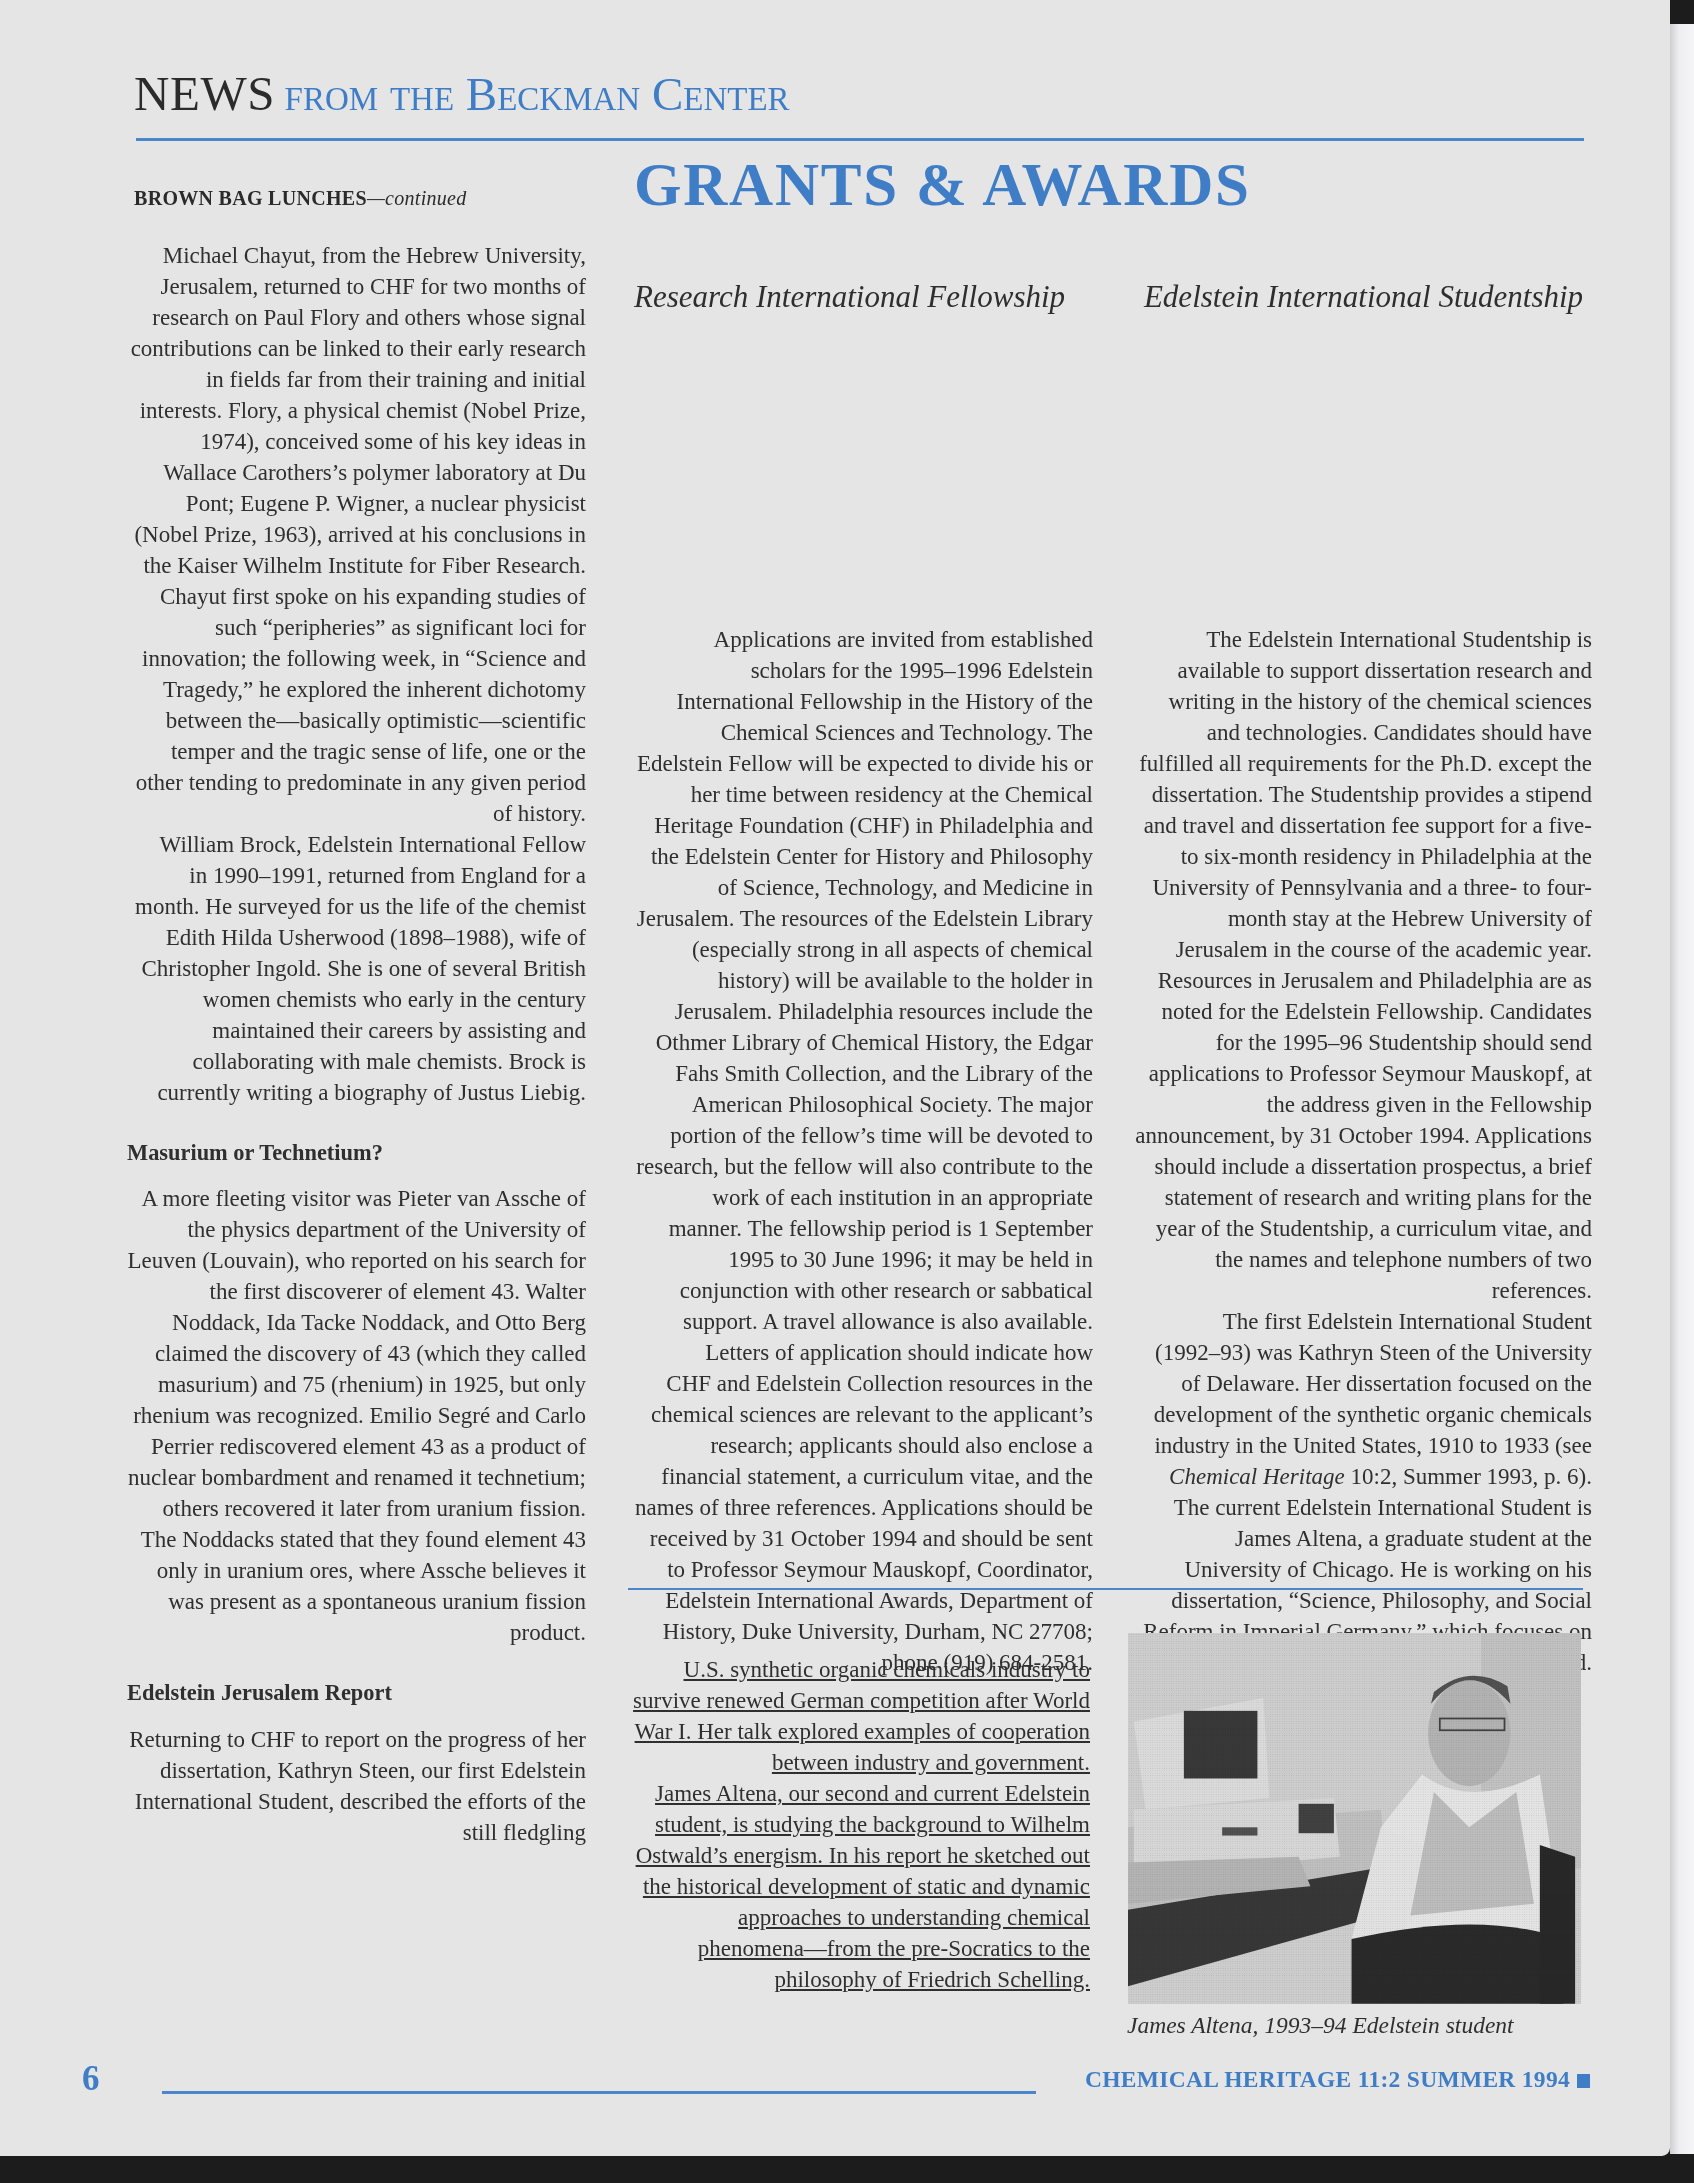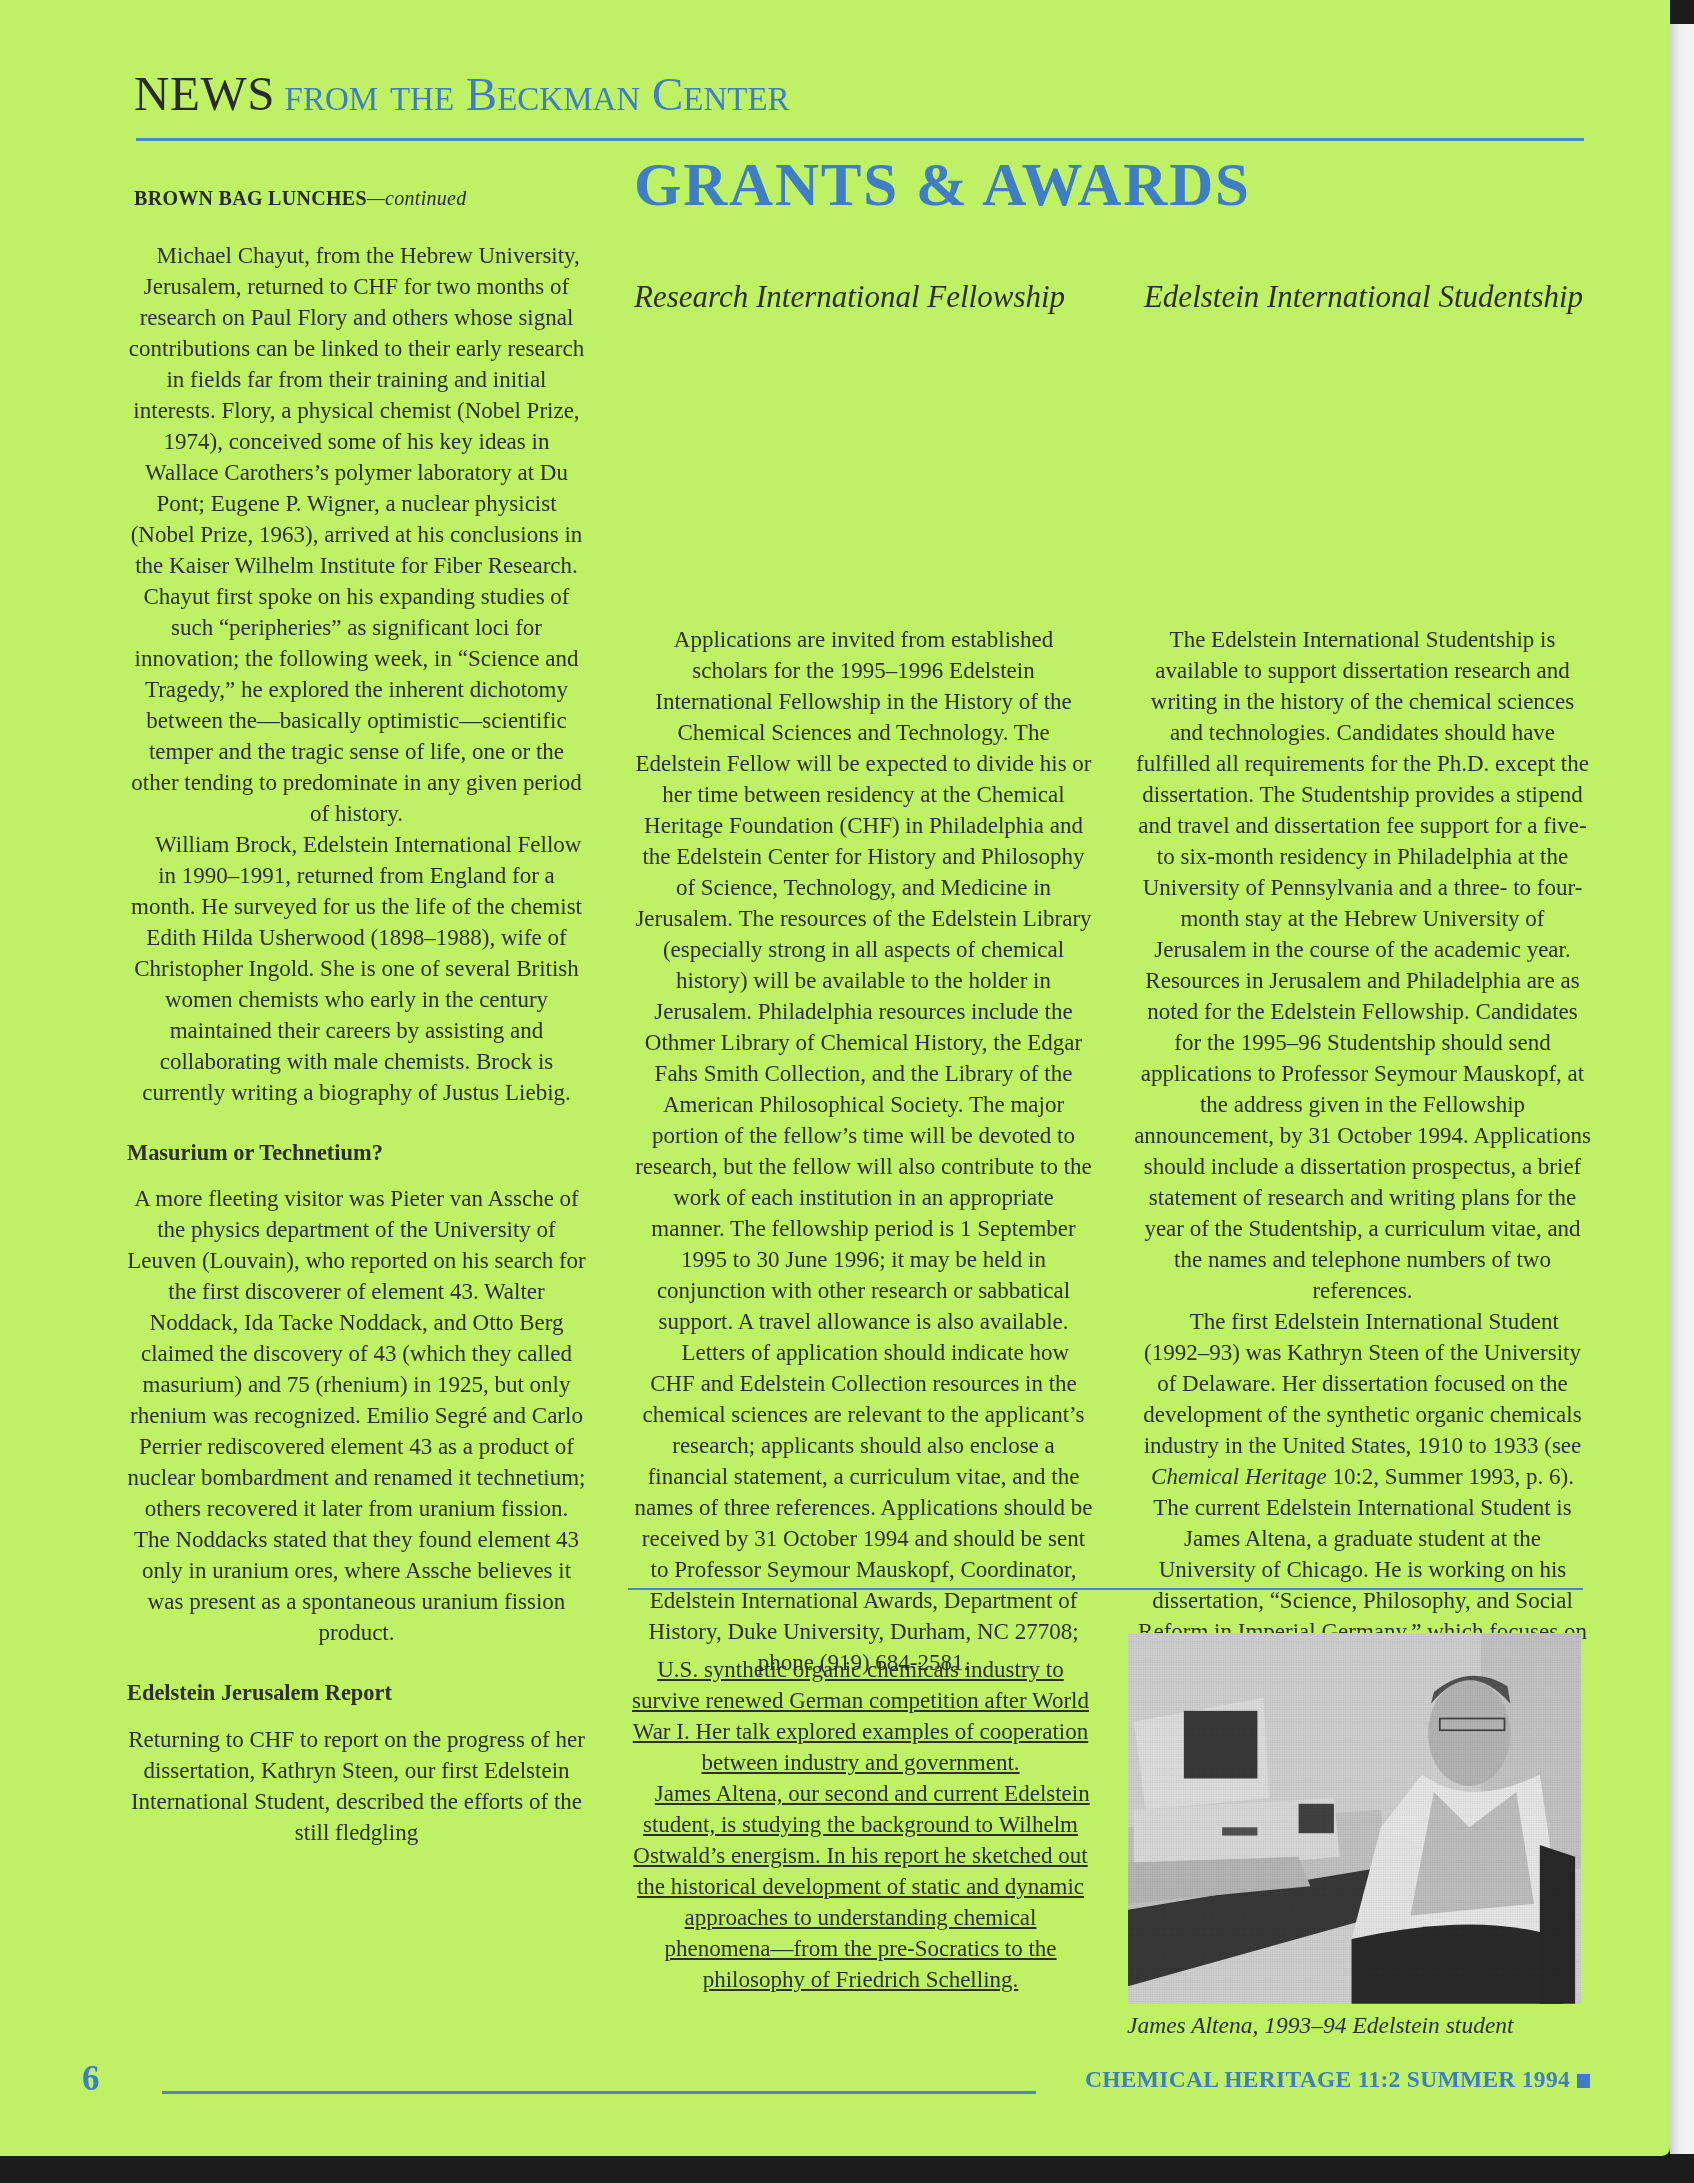--- a/index.html
+++ b/index.html
@@ -4,21 +4,21 @@
 <style>
   html, body { margin: 0; padding: 0; }
   body {
     width: 1694px; height: 2183px; position: relative; overflow: hidden;
     background: #1c1c1c;
     font-family: "Liberation Serif", "DejaVu Serif", serif;
     color: #2a2a2a;
   }
   .page {
     position: absolute; left: 0; top: 0; width: 1670px; height: 2156px;
-    background: #bef264;
+    background: #e5e5e5;
     border-bottom-right-radius: 8.2px;
   }
   .next-page {
     position: absolute; left: 1670px; top: 23.5px; width: 25px; height: 2130px;
     background: linear-gradient(to right, #cfcfd2 0%, #eeeef0 35%, #f6f6f8 100%);
   }
   .masthead {
     position: absolute; left: 134px; top: 69px; white-space: nowrap;
     font-size: 49px; line-height: 1;
   }
@@ -33,21 +33,21 @@
     color: #3f7ec6; letter-spacing: 1.8px; line-height: 1;
   }
   .kicker {
     position: absolute; left: 134px; top: 187px; font-size: 20px; font-weight: bold;
     letter-spacing: 0.3px; color: #2a2a2a;
   }
   .kicker i { font-weight: normal; }
   .col {
     position: absolute; font-size: 23px; line-height: 31px; color: #2f2f2f;
   }
-  .col p { margin: 0; text-align: center; }
+  .col p { margin: 0; text-align: right; }
   .col p.indent { text-indent: 23.5px; }
   .col h3 { margin: 0; font-size: 22.4px; font-weight: bold; line-height: 31px; }
   .col-left { left: 127px; top: 240px; width: 459px; }
   .col-mid { left: 634px; top: 624px; width: 459px; }
   .col-right { left: 1133px; top: 624px; width: 459px; }
   .col-mid2 { left: 631px; top: 1654px; width: 459px; text-decoration: underline; }
   .subhead {
     position: absolute; font-style: italic; font-size: 31px; line-height: 39px; color: #2e2e2e;
   }
   .subhead-mid { left: 634px; top: 277px; width: 459px; }

